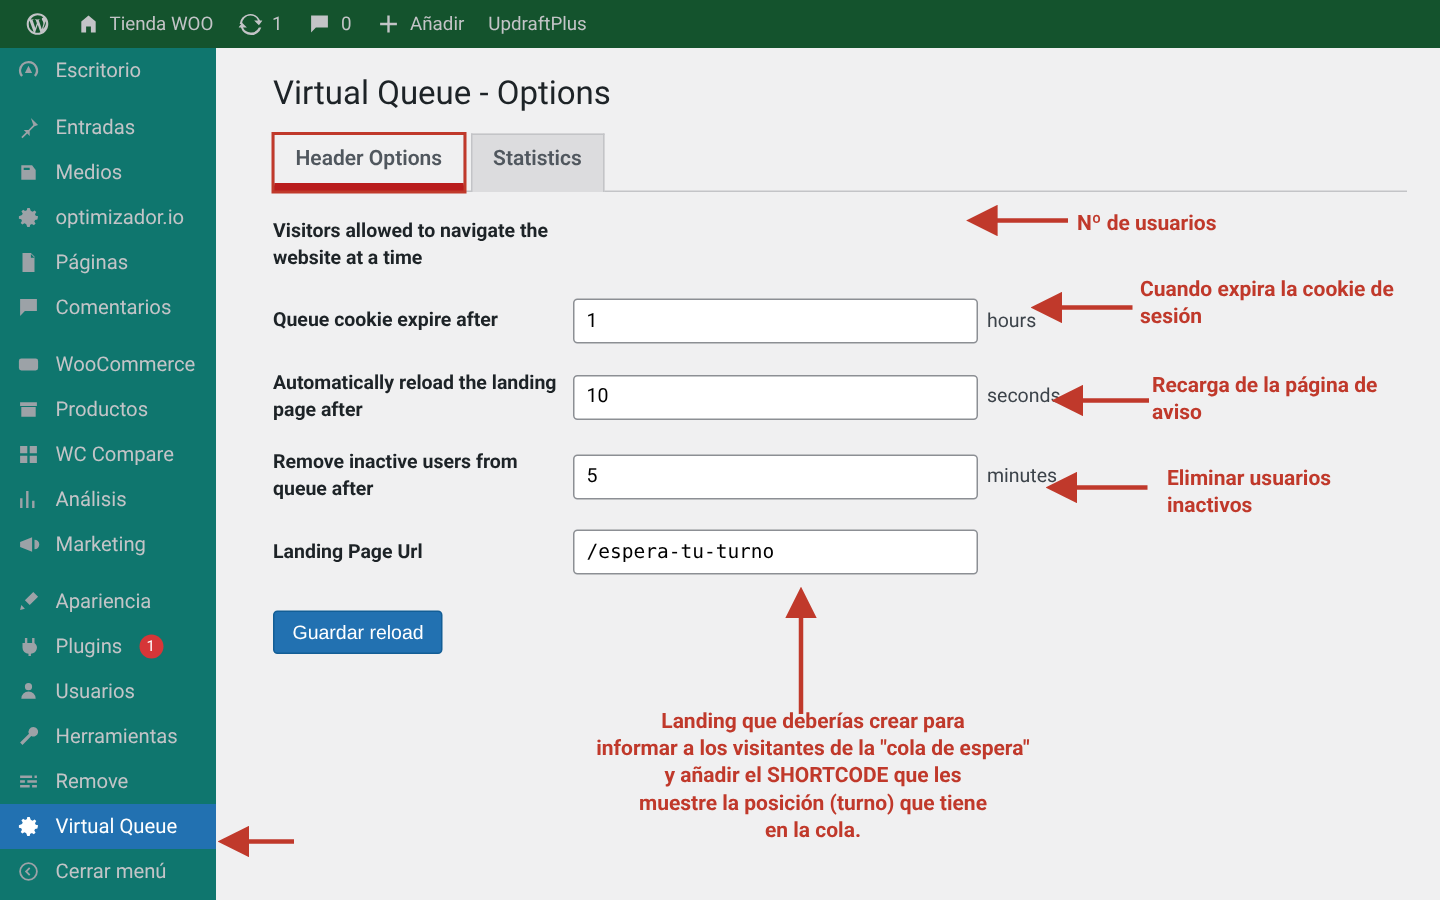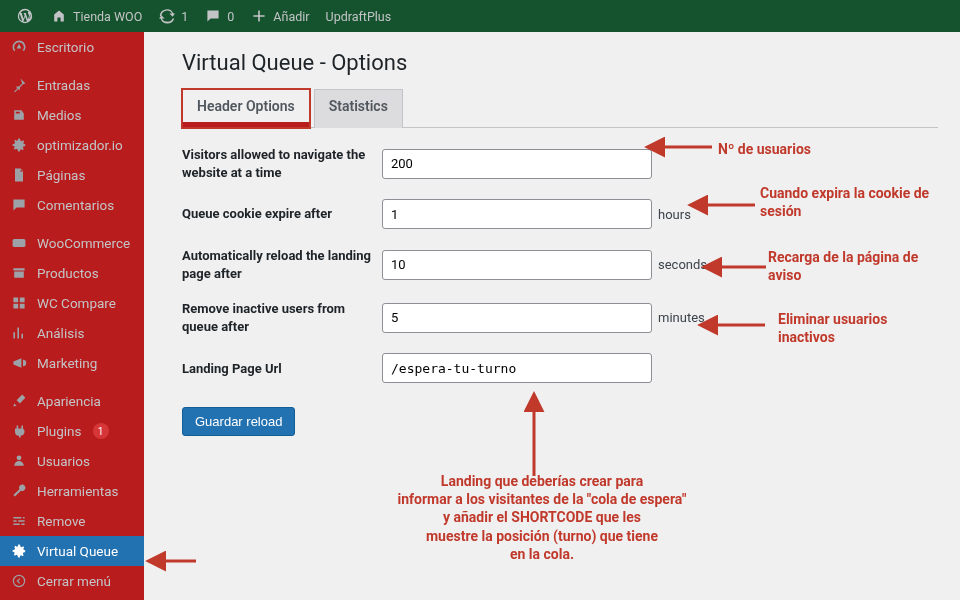--- a/index.html
+++ b/index.html
@@ -5,21 +5,21 @@
   * { box-sizing: border-box; margin: 0; padding: 0; }
   body { font-family: -apple-system, BlinkMacSystemFont, "Segoe UI", Roboto, sans-serif; font-size: 13px; color: #3c434a; background: #f0f0f1; width: 960px; height: 600px; overflow: hidden; position: relative; }
 
   
   .adminbar { height: 32px; background: #14532d; color: #c3c4c7; display: flex; align-items: center; padding: 0 8px; font-size: 12.5px; }
   .adminbar .ab-item { display: inline-flex; align-items: center; padding: 0 8px; height: 32px; cursor: pointer; gap: 5px; }
   .adminbar .ab-item svg { width: 16px; height: 16px; fill: #c3c4c7; }
   .adminbar .ico { width: 18px; height: 18px; display: inline-flex; align-items: center; justify-content: center; }
 
   
-  .sidebar { position: absolute; top: 32px; left: 0; bottom: 0; width: 144px; background: #b91c1c; color: #c3c4c7; font-size: 13.5px; overflow: hidden; }
+  .sidebar { position: absolute; top: 32px; left: 0; bottom: 0; width: 144px; background: #0f766e; color: #c3c4c7; font-size: 13.5px; overflow: hidden; }
   .menu-item { display: flex; align-items: center; height: 30px; padding: 0 10px; gap: 9px; cursor: pointer; }
   .menu-item .ico { width: 18px; height: 18px; display: inline-flex; align-items: center; justify-content: center; flex-shrink: 0; }
   .menu-item svg { width: 16px; height: 16px; fill: #9ca2a7; }
   .menu-sep { height: 8px; }
   .menu-item.current { background: #2271b1; color: #fff; }
   .menu-item.current svg { fill: #fff; }
   .menu-item .badge { background: #d63638; color: #fff; border-radius: 9px; min-width: 16px; height: 16px; font-size: 10px; display: inline-flex; align-items: center; justify-content: center; padding: 0 5px; margin-left: 2px; }
 
   
   .main { position: absolute; left: 160px; top: 32px; right: 0; bottom: 0; background: #f0f0f1; padding: 12px 22px 0 22px; overflow: hidden; }
@@ -249,23 +249,20 @@
 <div class="main">
   <h1 class="page-title">Virtual Queue - Options</h1>
 
   <div class="nav-tabs">
     <div class="nav-tab active hl">Header Options</div>
     <div class="nav-tab">Statistics</div>
   </div>
 
   <div class="form-row">
     <div class="lbl">Visitors allowed to navigate the website at a time</div>
-    <div class="ctrl">
-        <input type="text" value="200" style="">
-      </div>
   </div>
 
   <div class="form-row">
     <div class="lbl">Queue cookie expire after</div>
     <div class="ctrl">
       <input type="text" value="1" style="">
       <span class="unit">hours</span>
     </div>
   </div>
 

